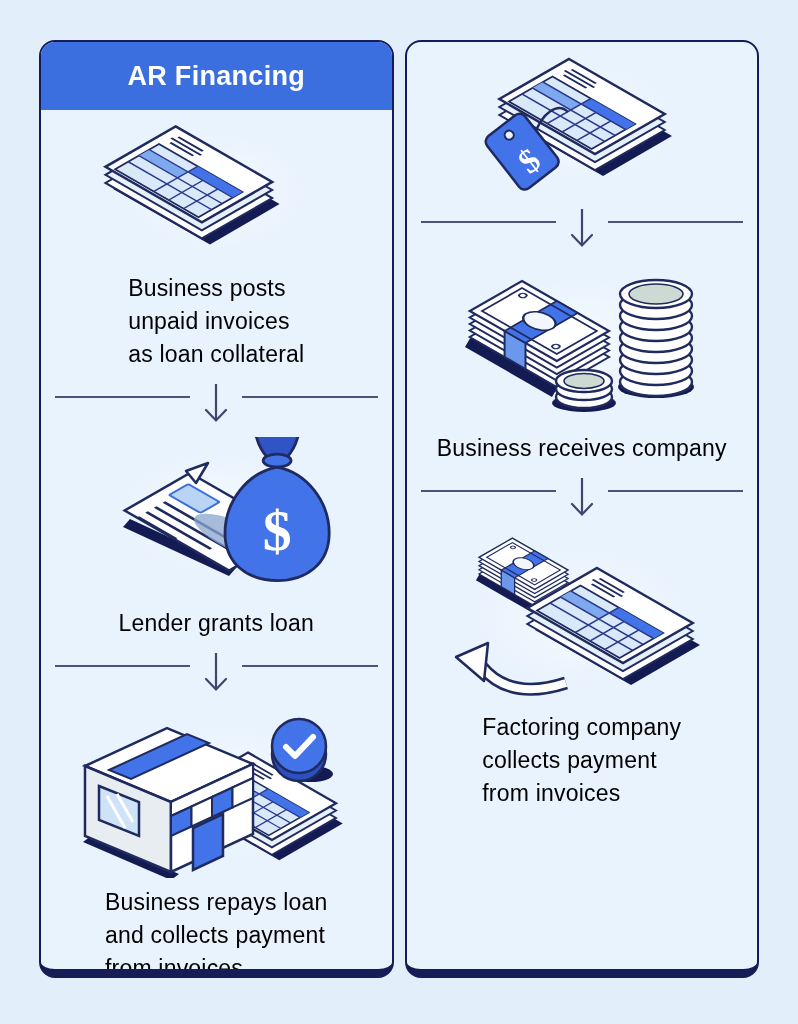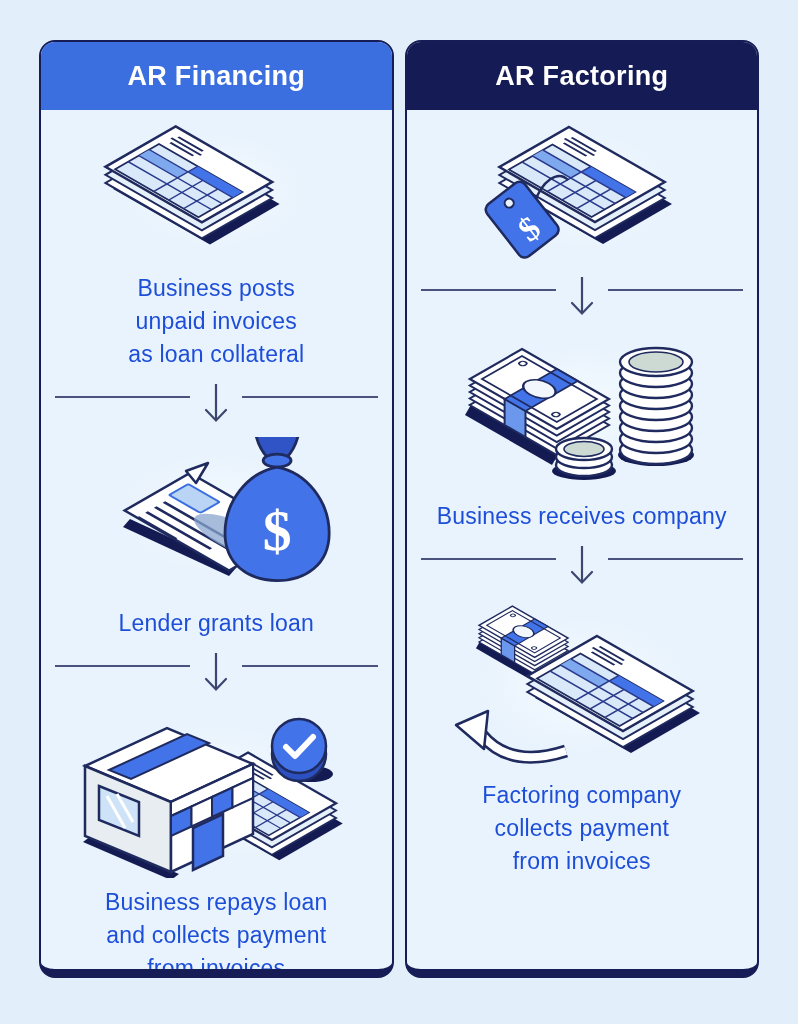--- a/index.html
+++ b/index.html
@@ -51,25 +51,25 @@
     margin:0;
     display:flex;
     align-items:center;
     justify-content:center;
     background:radial-gradient(closest-side,#f4faff 0%,rgba(244,250,255,0) 78%);
   }
   .fig-a{height:150px;}
   .fig-b{height:156px;}
   .fig-c{height:176px;}
   .caption{
-    color:#1d4ed8;
+    color:#000000;
     font-size:23px;
     line-height:33px;
     font-weight:500;
-    text-align:center;
+    text-align:left;
     white-space:pre-line;
     letter-spacing:.2px;
   }
   .cap3{height:101px;margin-top:6px;}
   .cap1{height:35px;margin-top:16px;}
   .divider{
     width:100%;
     display:flex;
     align-items:flex-start;
     margin:10px 0 4px 0;
@@ -212,23 +212,20 @@
         </svg>
       </figure>
       <div class="caption cap3">Business repays loan
 and collects payment
 from invoices</div>
 
     </div>
   </section>
 
   <section class="card card-factoring">
-    <header class="card-header">
-      <span>AR Factoring</span>
-    </header>
     <div class="card-body">
 
       <figure class="ill fig-a">
         <svg width="240" height="146" viewBox="0 0 240 146">
           <use href="#sym-invoice" transform="translate(32,4)"></use>
           <path d="M72,86 C80,62 96,52 106,62" stroke="#1f2a5e" stroke-width="2.4" fill="none"></path>
           <g transform="translate(62,104) rotate(-38)">
             <rect x="-24" y="-36" width="48" height="66" rx="7" fill="#4273e8" stroke="#1f2a5e" stroke-width="2.5"></rect>
             <circle cx="0" cy="-24" r="4.5" fill="#e9f3fd" stroke="#1f2a5e" stroke-width="2"></circle>
             <text x="0" y="20" font-family="Liberation Serif, serif" font-size="34" font-weight="bold" fill="#ffffff" text-anchor="middle">$</text>

